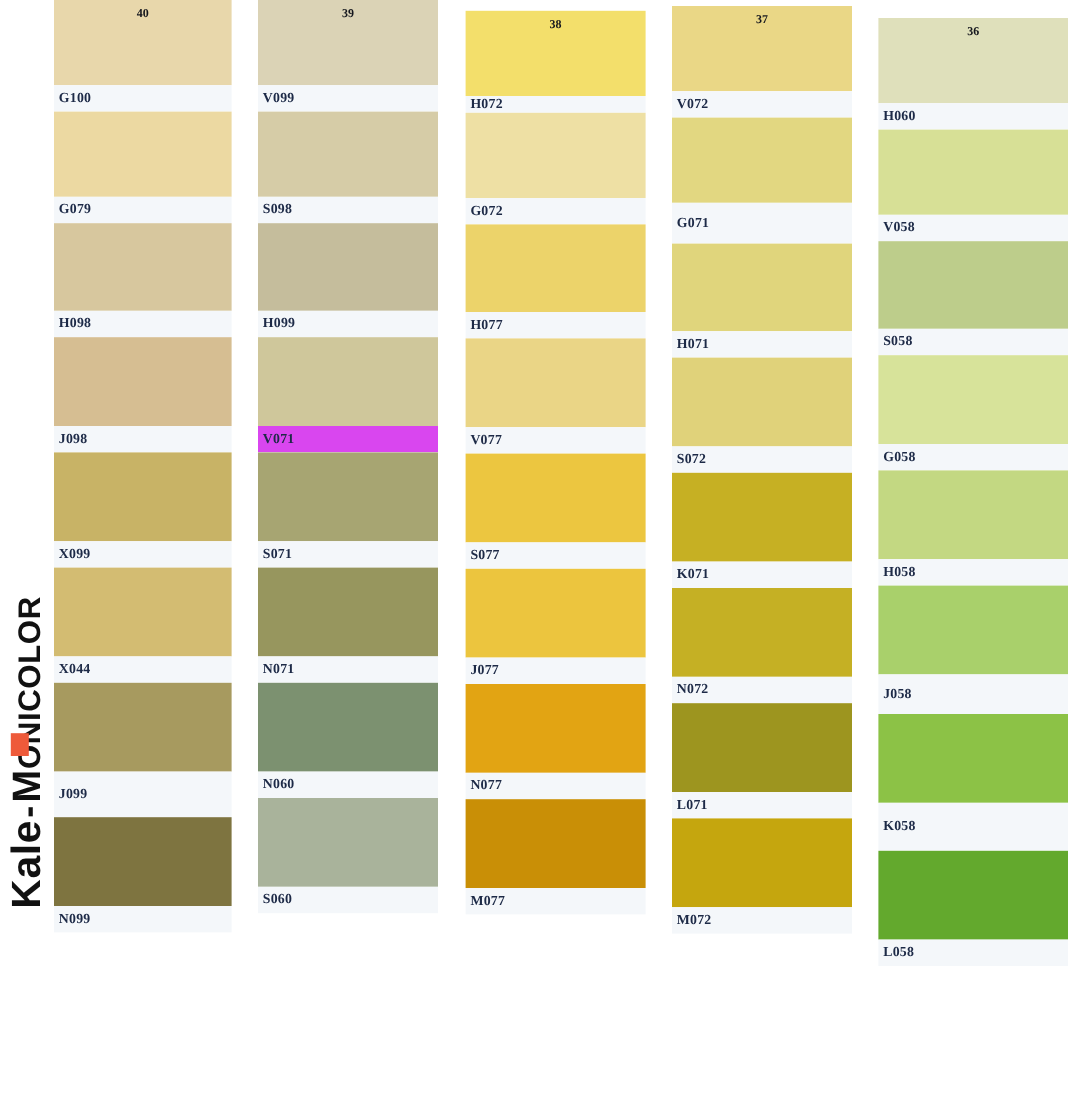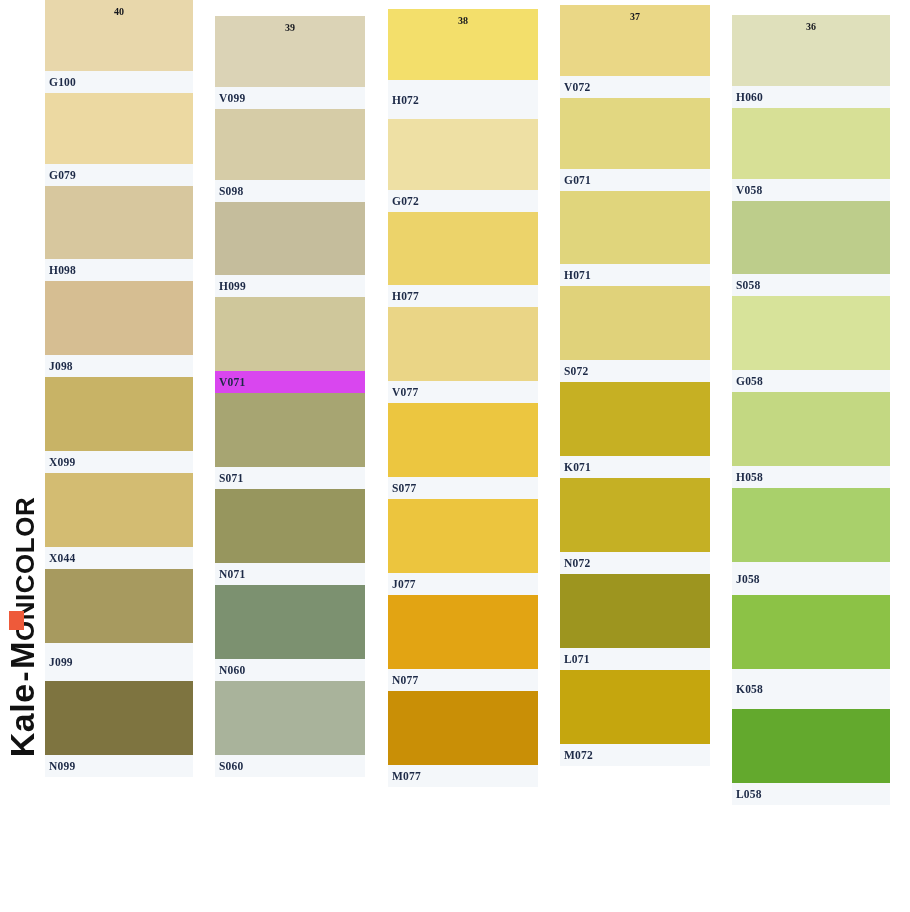--- a/index.html
+++ b/index.html
@@ -180,21 +180,21 @@
             <span class="swatch-label-text" style="color: rgb(29, 42, 71);">J099</span>
           </div>
         </div>
         <div class="swatch-cell">
           <div class="swatch-color" style="background: rgb(126, 116, 64); height: 74px;"></div>
           <div class="swatch-label-strip" style="height: 22px; background: rgb(244, 247, 250);">
             <span class="swatch-label-text" style="color: rgb(29, 42, 71);">N099</span>
           </div>
         </div>
       </div>
-      <div class="swatch-column" style="left: 215px; width: 150px; top: 16px;">
+      <div class="swatch-column" style="left: 215px; width: 150px; top: 0px;">
         <div class="column-header-number">39</div>
         <div class="swatch-cell">
           <div class="swatch-color" style="background: rgb(219, 211, 182); height: 71px;"></div>
           <div class="swatch-label-strip" style="height: 22px; background: rgb(244, 247, 250);">
             <span class="swatch-label-text" style="color: rgb(29, 42, 71);">V099</span>
           </div>
         </div>
         <div class="swatch-cell">
           <div class="swatch-color" style="background: rgb(214, 204, 167); height: 71px;"></div>
           <div class="swatch-label-strip" style="height: 22px; background: rgb(244, 247, 250); text-decoration: underline;">
@@ -235,21 +235,21 @@
           <div class="swatch-color" style="background: rgb(169, 179, 155); height: 74px;"></div>
           <div class="swatch-label-strip" style="height: 22px; background: rgb(244, 247, 250);">
             <span class="swatch-label-text" style="color: rgb(29, 42, 71);">S060</span>
           </div>
         </div>
       </div>
       <div class="swatch-column" style="left: 388px; width: 150px; top: 9px;">
         <div class="column-header-number">38</div>
         <div class="swatch-cell">
           <div class="swatch-color" style="background: rgb(243, 223, 107); height: 71px;"></div>
-          <div class="swatch-label-strip" style="height: 39px; background: rgb(244, 247, 250);">
+          <div class="swatch-label-strip" style="height: 14px; background: rgb(244, 247, 250);">
             <span class="swatch-label-text" style="color: rgb(29, 42, 71);">H072</span>
           </div>
         </div>
         <div class="swatch-cell">
           <div class="swatch-color" style="background: rgb(238, 224, 164); height: 71px;"></div>
           <div class="swatch-label-strip" style="height: 22px; background: rgb(244, 247, 250);">
             <span class="swatch-label-text" style="color: rgb(29, 42, 71);">G072</span>
           </div>
         </div>
         <div class="swatch-cell">
@@ -292,21 +292,21 @@
       <div class="swatch-column" style="left: 560px; width: 150px; top: 5px;">
         <div class="column-header-number">37</div>
         <div class="swatch-cell">
           <div class="swatch-color" style="background: rgb(234, 215, 134); height: 71px;"></div>
           <div class="swatch-label-strip" style="height: 22px; background: rgb(244, 247, 250);">
             <span class="swatch-label-text" style="color: rgb(29, 42, 71);">V072</span>
           </div>
         </div>
         <div class="swatch-cell">
           <div class="swatch-color" style="background: rgb(226, 215, 129); height: 71px;"></div>
-          <div class="swatch-label-strip" style="height: 22px; background: rgb(244, 247, 250);">
+          <div class="swatch-label-strip" style="height: 34px; background: rgb(244, 247, 250);">
             <span class="swatch-label-text" style="color: rgb(29, 42, 71);">G071</span>
           </div>
         </div>
         <div class="swatch-cell">
           <div class="swatch-color" style="background: rgb(224, 213, 124); height: 73px;"></div>
           <div class="swatch-label-strip" style="height: 22px; background: rgb(244, 247, 250);">
             <span class="swatch-label-text" style="color: rgb(29, 42, 71);">H071</span>
           </div>
         </div>
         <div class="swatch-cell">

